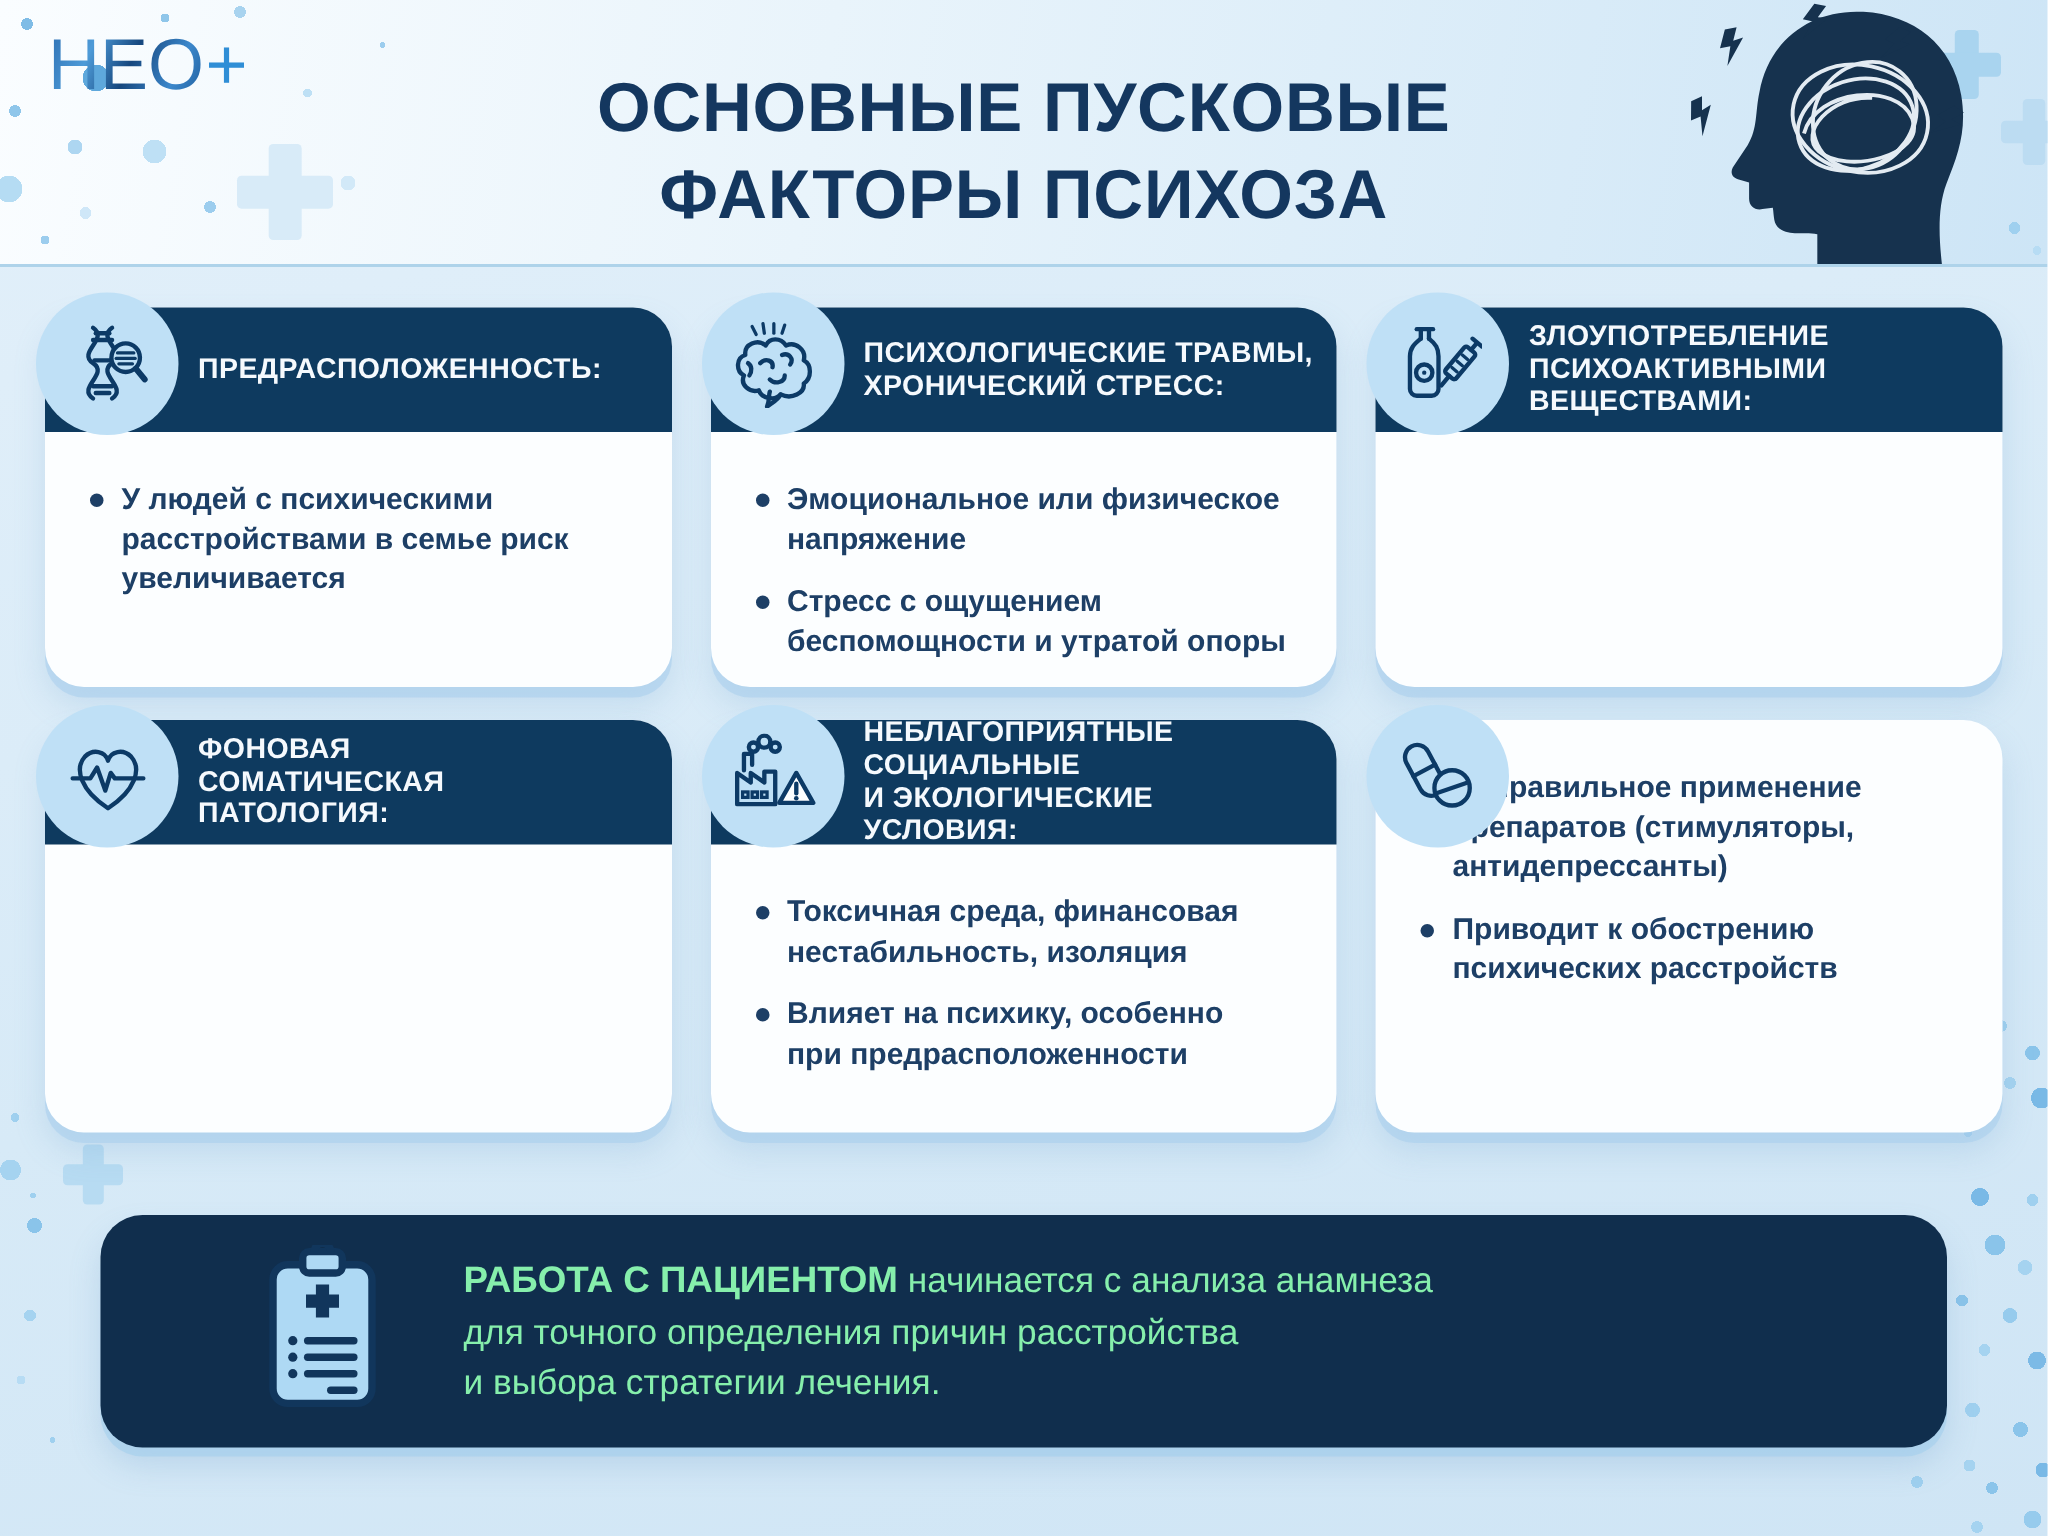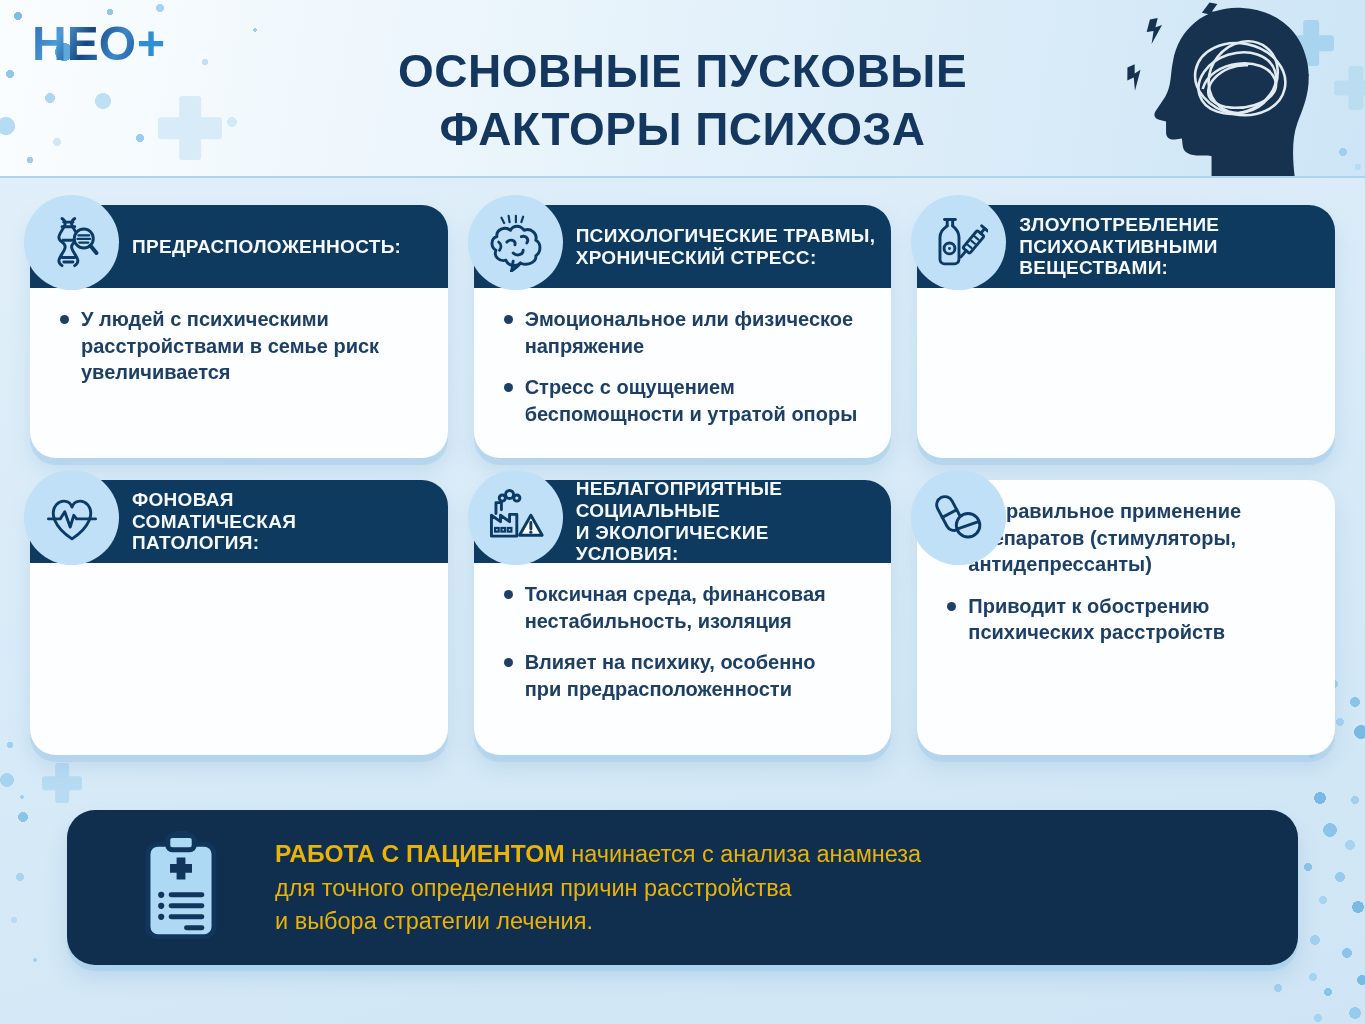--- a/index.html
+++ b/index.html
@@ -57,21 +57,21 @@
       radial-gradient(circle 4px at 57px 142px,#cfe7f8 98%,transparent),
       radial-gradient(circle 3px at 30px 160px,#9ccdee 98%,transparent),
       radial-gradient(circle 3px at 205px 62px,#bee0f5 98%,transparent),
       radial-gradient(circle 5px at 232px 122px,#d2e9f8 98%,transparent),
       radial-gradient(circle 2px at 255px 30px,#9ccdee 98%,transparent),
       radial-gradient(circle 4px at 1343px 152px,#9fd0ef 98%,transparent),
       radial-gradient(circle 3px at 1358px 167px,#b7dcf4 98%,transparent),
       linear-gradient(100deg,#fafdff 0%,#e9f4fb 40%,#cde5f6 100%);
   }
 
-  .logo { position:absolute; left:32px; top:20px; font-size:48px; font-weight:bold; letter-spacing:0; line-height:1; }
+  .logo { position:absolute; left:32px; top:20px; font-size:48px; font-weight:normal; letter-spacing:0; line-height:1; }
   .logo-neo {
     background-image:linear-gradient(115deg,#2a6cb0 0%,#4e9bd8 28%,#16477e 52%,#3c88cc 78%,#1b5896 100%);
     -webkit-background-clip:text; background-clip:text; color:transparent;
   }
   .logo-plus { color:#2f8ed6; margin-left:1px; }
 
   .main-title {
     position:absolute; left:50%; top:43px; transform:translateX(-50%);
     width:820px; text-align:center; white-space:pre-line;
     font-size:46px; font-weight:bold; color:#14375f; line-height:1.26; letter-spacing:0.5px;
@@ -103,35 +103,35 @@
   .card-header {
     background:#0e3a5f; border-radius:26px 26px 0 0; height:83px;
     display:flex; align-items:center; padding:8px 16px 8px 102px;
     color:#f5f9fd; font-weight:bold; font-size:19px; line-height:1.14;
     letter-spacing:0.3px; white-space:pre-line;
   }
   .icon-circle {
     position:absolute; left:-6px; top:-10px; width:95px; height:95px; border-radius:50%;
     background:#bfe0f6; display:flex; align-items:center; justify-content:center; z-index:3;
   }
-  .card-body { padding:18px 20px 14px 30px; }
+  .card-body { padding:32px 20px 14px 30px; }
   .bullet { display:flex; gap:12px; margin-bottom:15px; list-style:none; }
   .bullet::before {
     content:""; flex:0 0 auto; width:9px; height:9px; border-radius:50%;
     background:#1d3f66; margin-top:9px;
   }
   .bullet-text {
     color:#1d3f66; font-size:20px; line-height:1.33; font-weight:600; white-space:pre-line;
   }
 
   
   .banner {
     position:absolute; left:67px; top:810px; width:1231px; height:155px; z-index:2;
-    background:#102e4d; border-radius:28px; color:#eab308;
-    display:flex; align-items:center; padding-left:72px; gap:52px;
+    background:#102e4d; border-radius:28px; color:#86efac;
+    display:flex; align-items:center; padding-left:106px; gap:52px;
     box-shadow:0 6px 0 rgba(160,205,236,0.55), 0 12px 20px rgba(110,160,205,0.25);
   }
   .banner-text { font-size:23.5px; line-height:1.42; white-space:pre-line; font-weight:normal; }
   .banner-text strong { font-weight:bold; font-size:24.5px; }
 
   svg .stroke { fill:none; stroke:#0c3a66; stroke-width:3.2; stroke-linecap:round; stroke-linejoin:round; }
   svg .thin   { fill:none; stroke:#0c3a66; stroke-width:2.4; stroke-linecap:round; }
   svg .fillnavy { fill:#0c3a66; stroke:none; }
 </style>
 </head>

